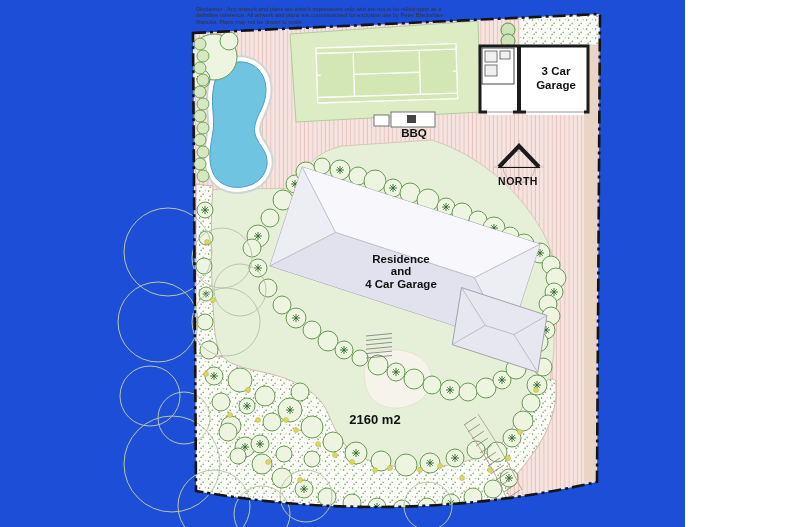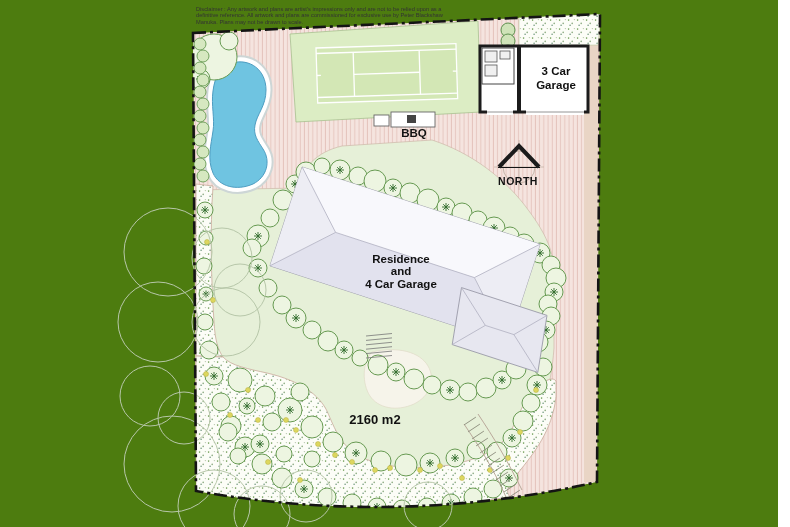--- a/index.html
+++ b/index.html
@@ -1,16 +1,16 @@
 <!DOCTYPE html>
 <html><head>
 <meta charset="utf-8">
 <style>
   html,body{margin:0;padding:0;background:#ffffff;}
-  #stage{position:relative;width:778px;height:527px;background:#4d7c0f;overflow:hidden;
+  #stage{position:relative;width:685px;height:527px;background:#1d4ed8;overflow:hidden;
          font-family:"Liberation Sans", sans-serif;}
   svg{position:absolute;left:0;top:0;}
   text{font-family:"Liberation Sans", sans-serif;}
   .lbl{font-weight:bold;fill:#111;}
   .disc{fill:#333;}
 </style>
 </head>
 <body>
 
 <div id="stage">

